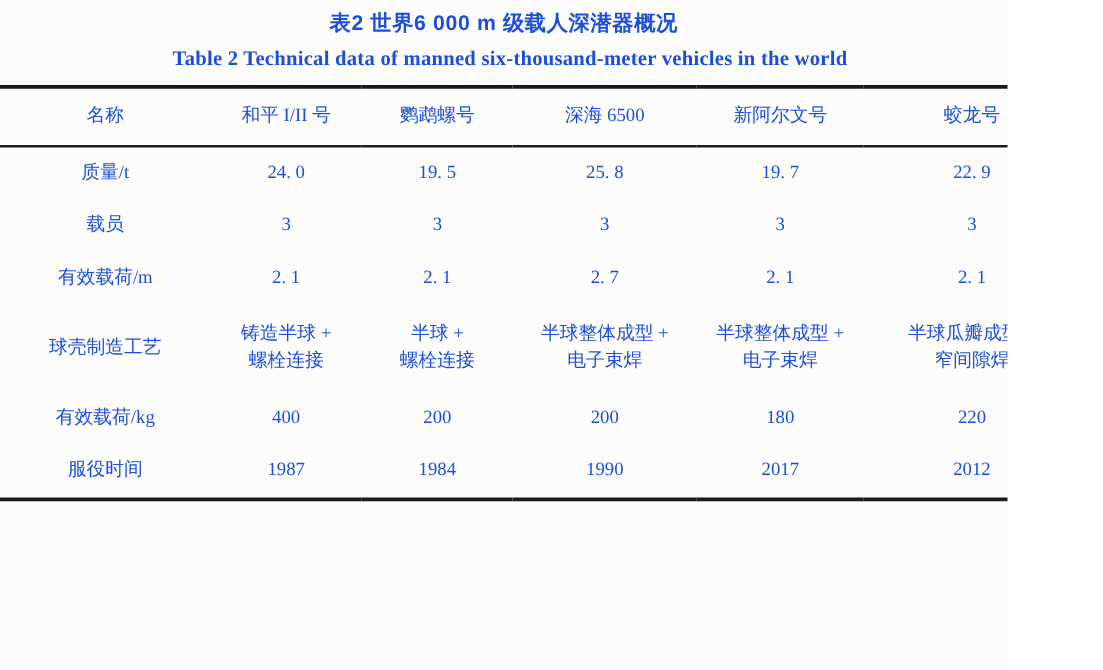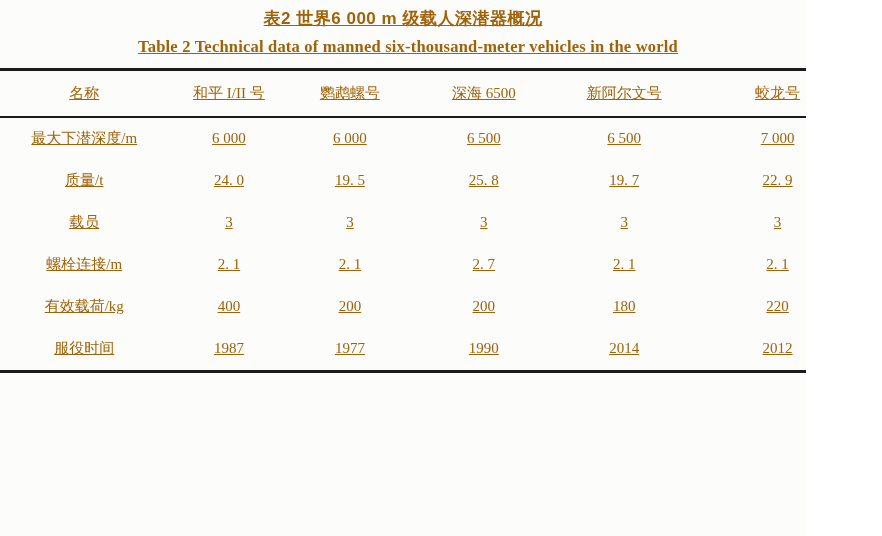--- a/index.html
+++ b/index.html
@@ -1,24 +1,23 @@
 <!DOCTYPE html>
 <html><head>
 <meta charset="utf-8">
 <style>
   html, body { margin: 0; padding: 0; }
   .page {
     position: relative;
     width: 806px;
     height: 536px;
     background: #fcfcfb;
-    color: #a16207;
+    color: #1d4ed8;
     font-family: "Liberation Serif", "DejaVu Serif", serif;
     overflow: hidden;
-    text-decoration: underline;
   }
   .title-cn {
     padding-top: 7px;
     text-align: center;
     font-family: "Liberation Sans", "DejaVu Sans", sans-serif;
     font-weight: 700;
     font-size: 17px;
     letter-spacing: 0.5px;
   }
   .title-en {
@@ -80,62 +79,67 @@
           <th>名称</th>
           <th>和平 I/II 号</th>
           <th>鹦鹉螺号</th>
           <th>深海 6500</th>
           <th>新阿尔文号</th>
           <th>蛟龙号</th>
         </tr>
     </thead>
     <tbody>
         <tr>
-          <td>最大下潜深度/m</td>
-          <td>6 000</td>
-          <td>6 000</td>
-          <td>6 500</td>
-          <td>6 500</td>
-          <td>7 000</td>
-        </tr>
-        <tr>
           <td>质量/t</td>
           <td>24. 0</td>
           <td>19. 5</td>
           <td>25. 8</td>
           <td>19. 7</td>
           <td>22. 9</td>
         </tr>
         <tr>
           <td>载员</td>
           <td>3</td>
           <td>3</td>
           <td>3</td>
           <td>3</td>
           <td>3</td>
         </tr>
         <tr>
-          <td>螺栓连接/m</td>
+          <td>有效载荷/m</td>
           <td>2. 1</td>
           <td>2. 1</td>
           <td>2. 7</td>
           <td>2. 1</td>
           <td>2. 1</td>
+        </tr>
+        <tr class="tall">
+          <td>球壳制造工艺</td>
+          <td>铸造半球 +
+螺栓连接</td>
+          <td>半球 +
+螺栓连接</td>
+          <td>半球整体成型 +
+电子束焊</td>
+          <td>半球整体成型 +
+电子束焊</td>
+          <td>半球瓜瓣成型 +
+窄间隙焊</td>
         </tr>
         <tr>
           <td>有效载荷/kg</td>
           <td>400</td>
           <td>200</td>
           <td>200</td>
           <td>180</td>
           <td>220</td>
         </tr>
         <tr>
           <td>服役时间</td>
           <td>1987</td>
-          <td>1977</td>
+          <td>1984</td>
           <td>1990</td>
-          <td>2014</td>
+          <td>2017</td>
           <td>2012</td>
         </tr>
       </tbody>
   </table>
 </div>
 
 </body></html>

